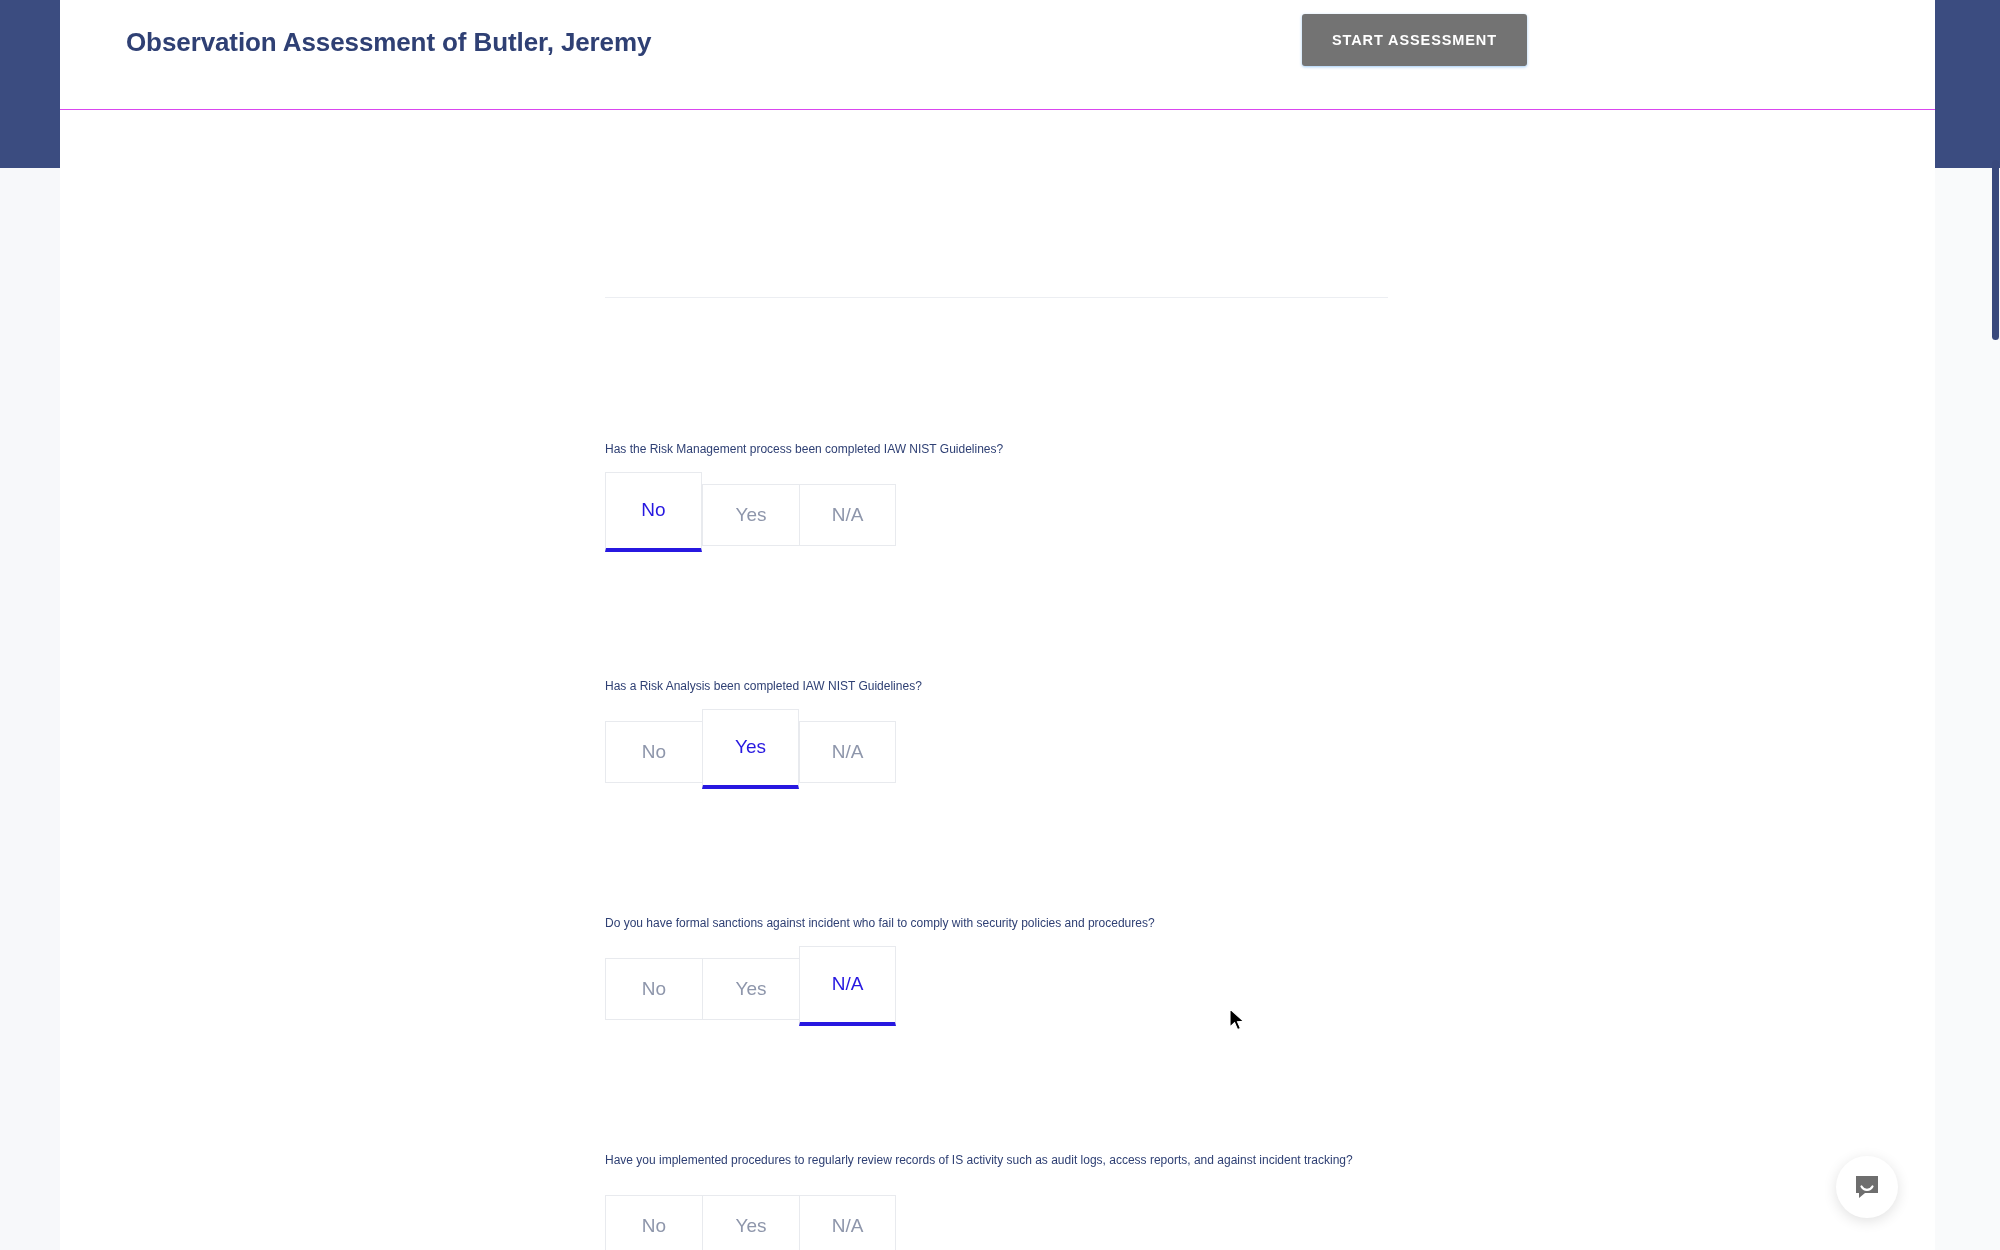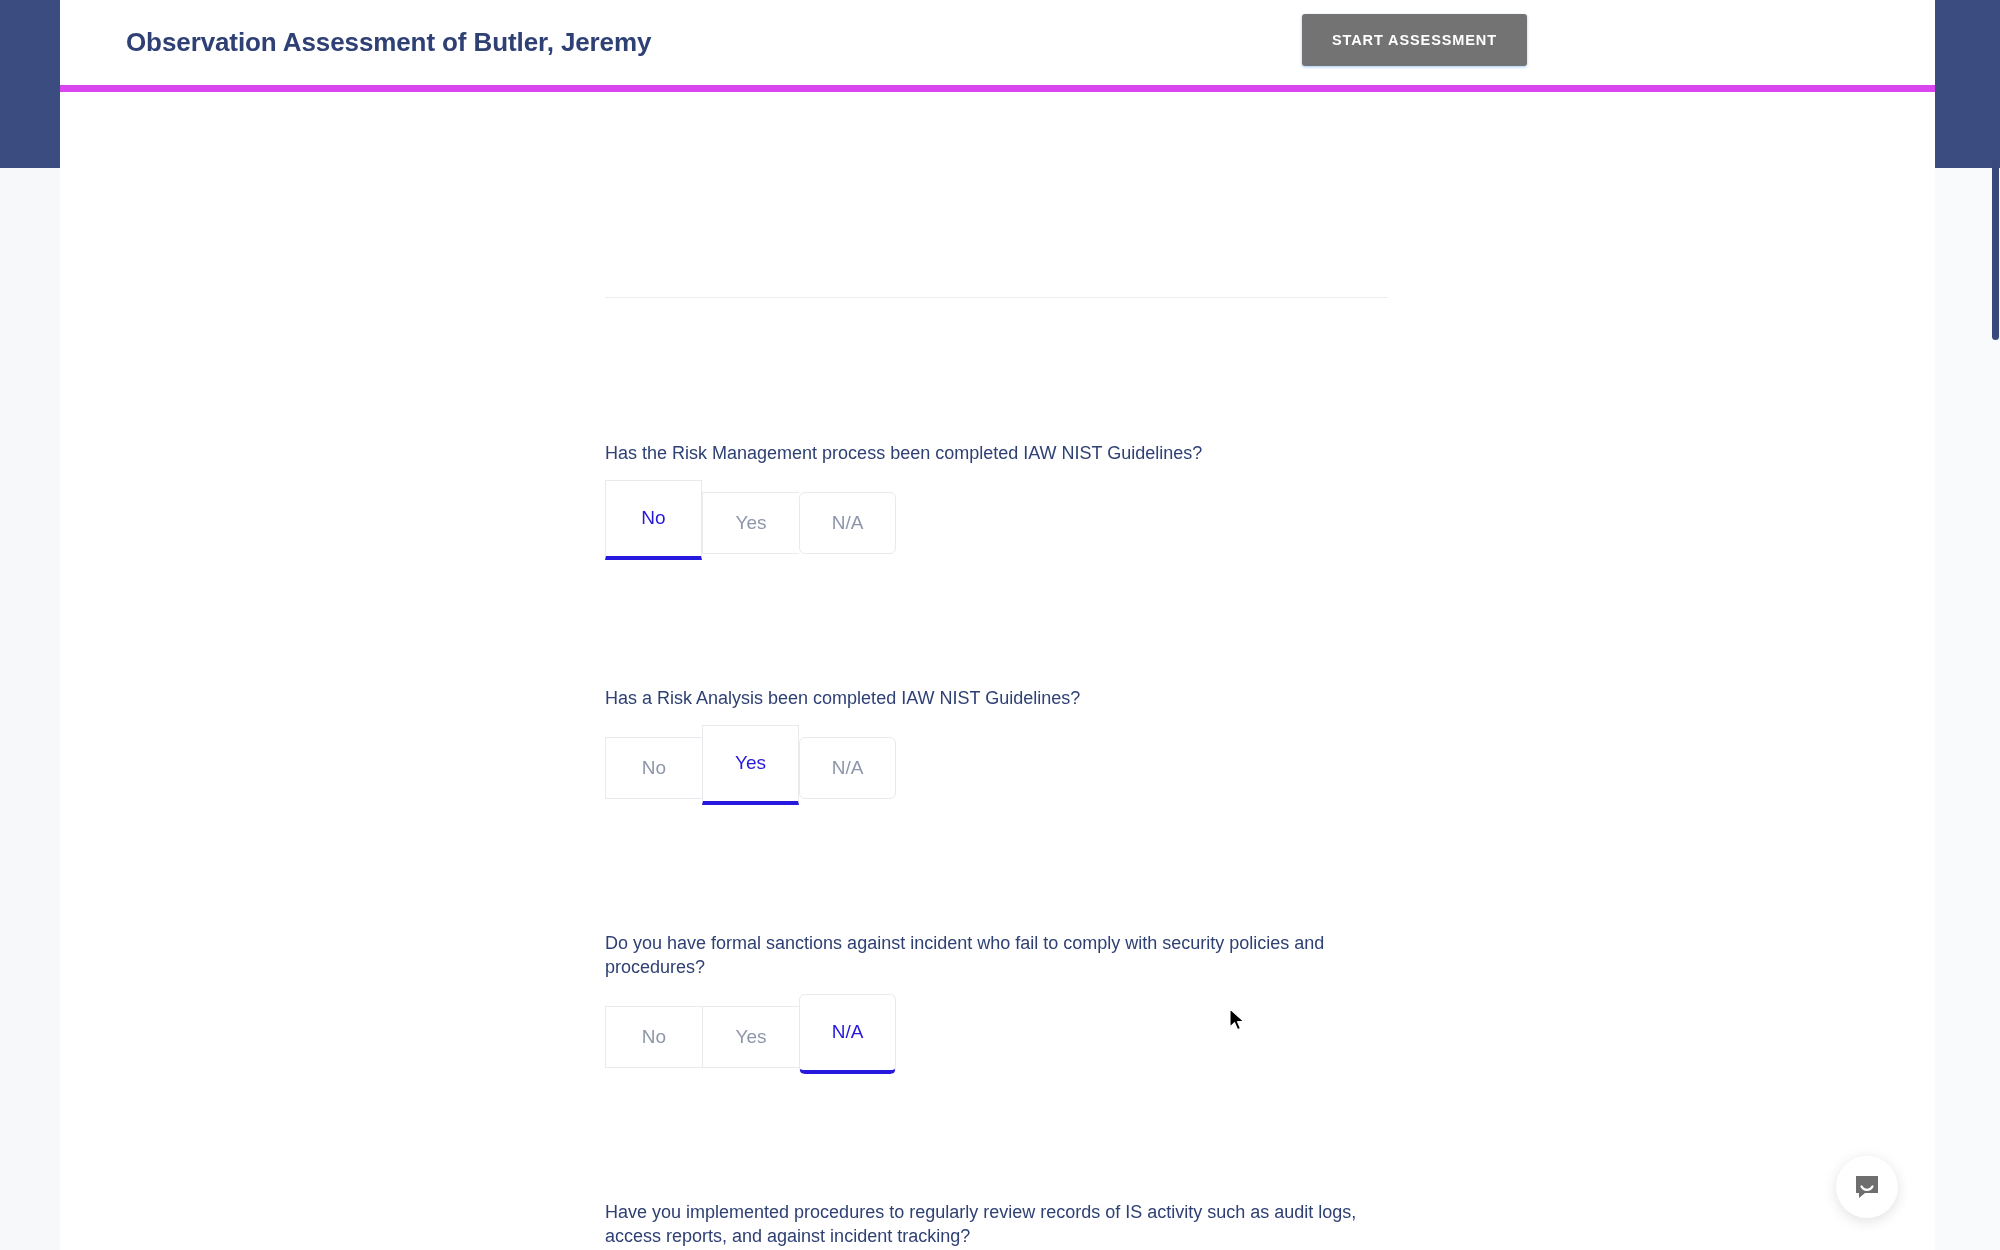--- a/index.html
+++ b/index.html
@@ -35,22 +35,22 @@
     position:absolute; right:1px; top:160px; width:7px; height:180px;
     background:#39497c; border-radius:4px;
   }
   
   .app {
     position:absolute; left:60px; top:0; width:1875px; height:1250px;
     background:#ffffff;
   }
   
   .header {
-    position:relative; height:92px; width:100%;
-    border-bottom:7px solid #d946ef;
+    position:relative; height:110px; width:100%;
+    border-bottom:1px solid #d946ef;
     background:#ffffff;
     padding-left:32px;
   }
   .page-title {
     position:absolute; left:66px; top:27px;
     font-size:26px; font-weight:bold; color:#2f4074;
     letter-spacing:-0.1px;
     white-space:nowrap;
   }
   .start-btn {
@@ -78,21 +78,21 @@
   .description-body { height:92px; }
   .divider {
     height:1px; width:783px; background:#eceef2;
   }
   .checklist-block { padding-top:82px; }
   .question {
     margin-top:107px;
   }
   .question.first { margin-top:62px; }
   .question-text {
-    font-size:18px; color:#2f4074; line-height:1.33;
+    font-size:12px; color:#2f4074; line-height:1.33;
     max-width:775px; font-weight:normal;
   }
   
   .choice-row {
     position:relative;
     margin-top:14px;
     height:100px;
     display:flex; align-items:flex-start;
   }
   .choice {
@@ -101,21 +101,21 @@
     margin-top:12px;
     border:1px solid #e8eaee;
     border-right:none;
     background:#ffffff;
     display:flex; align-items:center; justify-content:center;
     font-size:19px;
     color:#8e96ab;
     cursor:pointer;
     font-family:"Liberation Sans", sans-serif;
   }
-  .choice:last-of-type { border-right:1px solid #e8eaee;border-radius:6px; }
+  .choice:last-of-type { border-right:1px solid #e8eaee; }
   .choice.selected {
     width:97px; height:80px;
     margin-top:0;
     border:1px solid #e8eaee;
     border-bottom:4px solid #2718e0;
     color:#2718e0;
     z-index:3;
     background:#ffffff;
   }
   .choice.selected + .choice { border-left:1px solid #e8eaee; }

